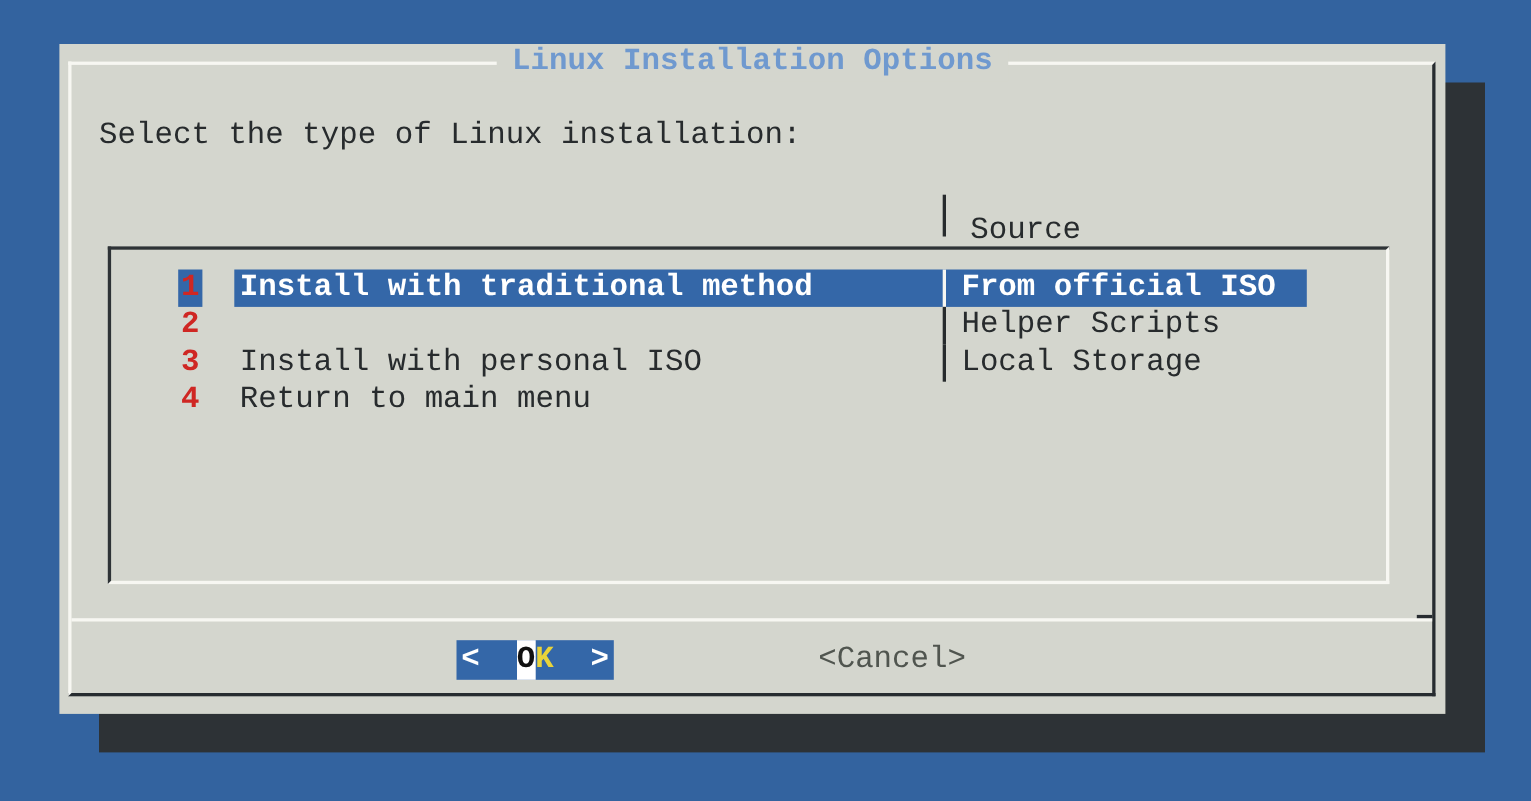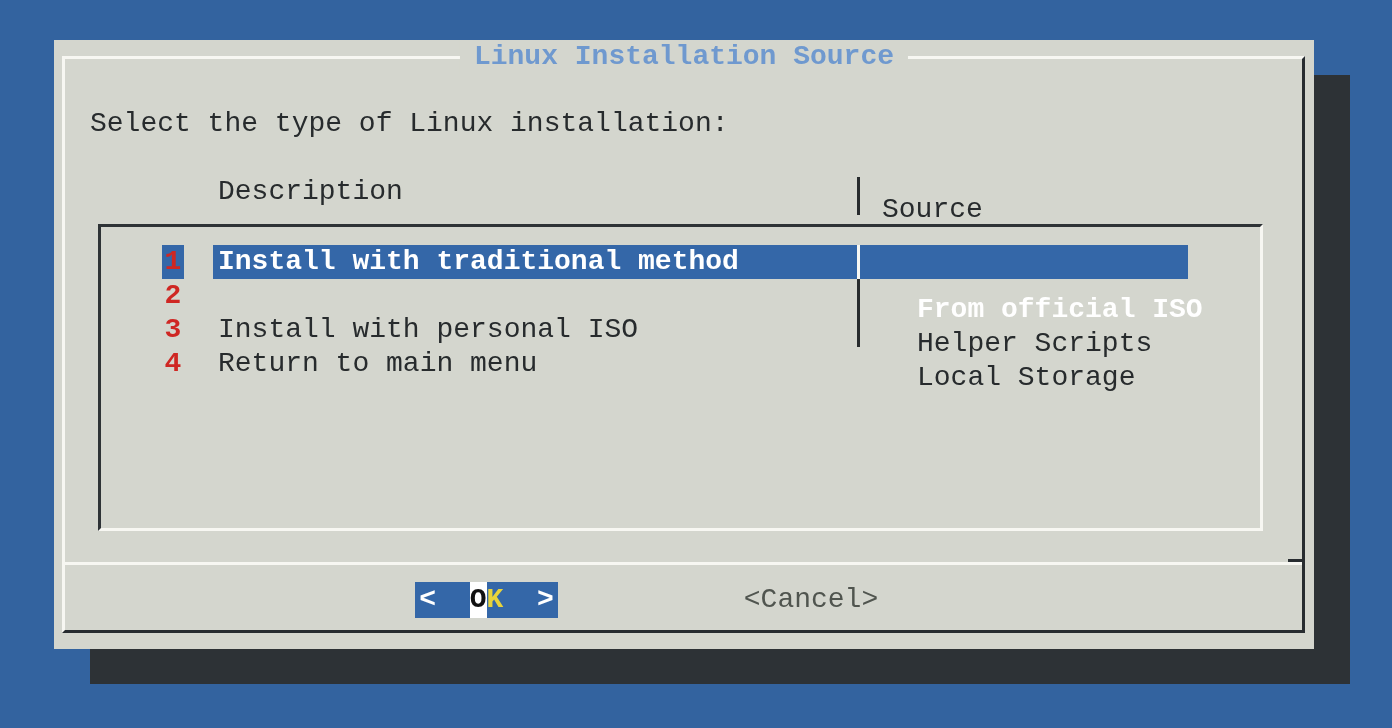--- a/index.html
+++ b/index.html
@@ -45,21 +45,21 @@
   .row-bar {
     position:absolute; left:115px; top:0; width:975px; height:34px;
     background:#3467a8;
   }
   .tag {
     position:absolute; left:64px; top:0; width:22px; height:34px;
     color:#cf2723; font-weight:bold; text-align:center;
   }
   .menu-row.selected .tag { background:#3467a8; }
   .desc-text { position:absolute; left:120px; top:0; white-space:pre; }
-  .src-text  { position:absolute; left:819px; top:0; white-space:pre;margin-top:48px; }
+  .src-text  { position:absolute; left:776px; top:0; white-space:pre; }
   .row-colsep { position:absolute; left:759px; top:0; width:3px; height:34px; background:#272b2d; }
   .menu-row.selected .desc-text,
   .menu-row.selected .src-text { color:#ffffff; font-weight:bold; }
   .menu-row.selected .row-colsep { background:#f7f7f2; }
 
   .btn-separator {
     position:absolute; left:11px; top:522px; right:12px; height:3px;
     background:#f7f7f2;
   }
   .btn-separator-tick {
@@ -87,25 +87,24 @@
 <body>
 
 <div class="screen">
 
   <div class="dialog-shadow"></div>
 
   <div class="dialog">
 
     <div class="frame"></div>
 
-    <div class="title">Linux Installation Source</div>
+    <div class="title">Linux Installation Options</div>
 
     <div class="prompt">Select the type of Linux installation:</div>
 
-    <div class="col-header desc">Description</div>
     <div class="header-colsep"></div>
     <div class="col-header src">Source</div>
 
     <div class="listbox"></div>
 
     <div class="menu-row selected" style="top:205px;">
       <div class="row-bar"></div>
       <div class="tag">1</div>
       <div class="desc-text">Install with traditional method</div>
       <div class="row-colsep"></div>

